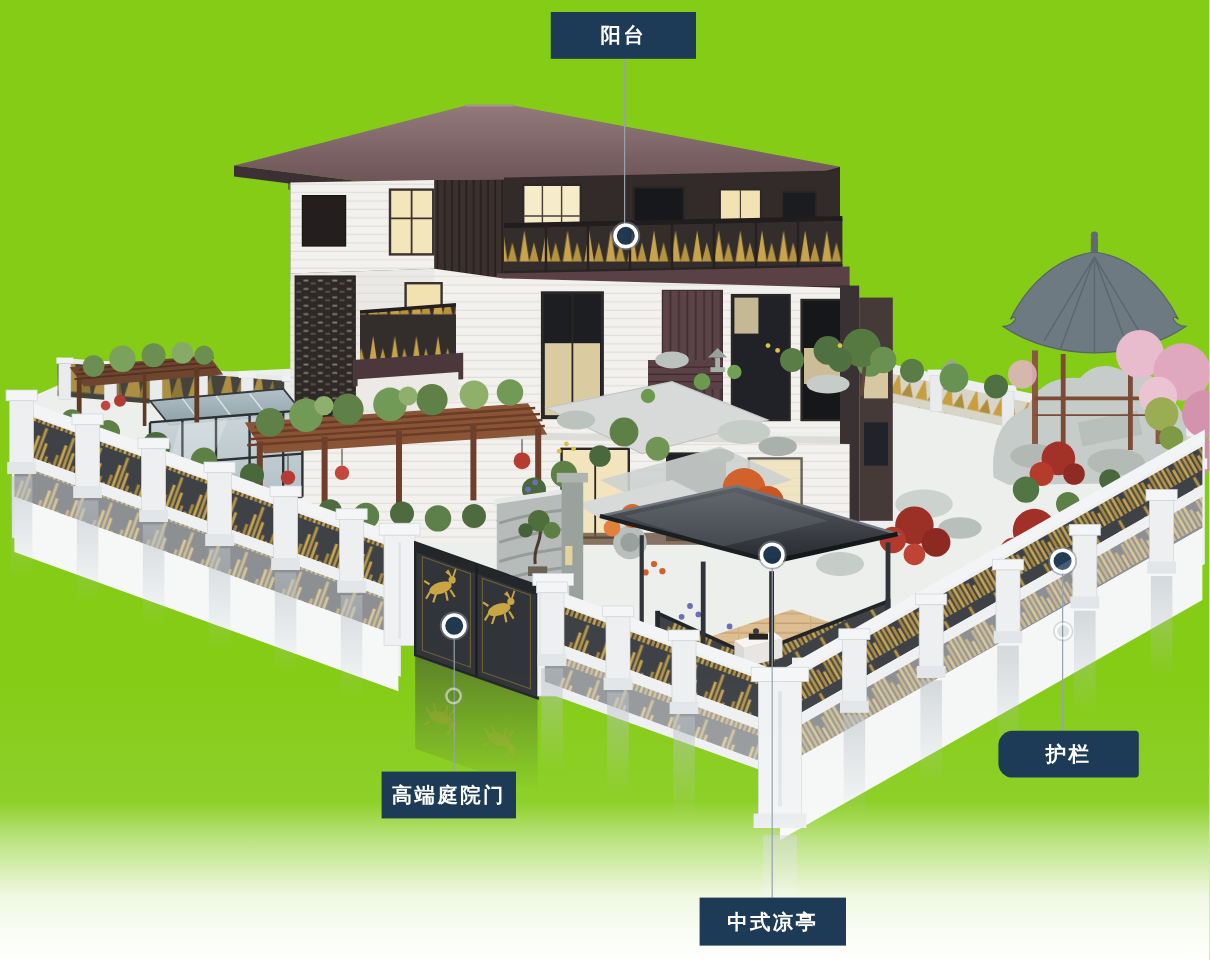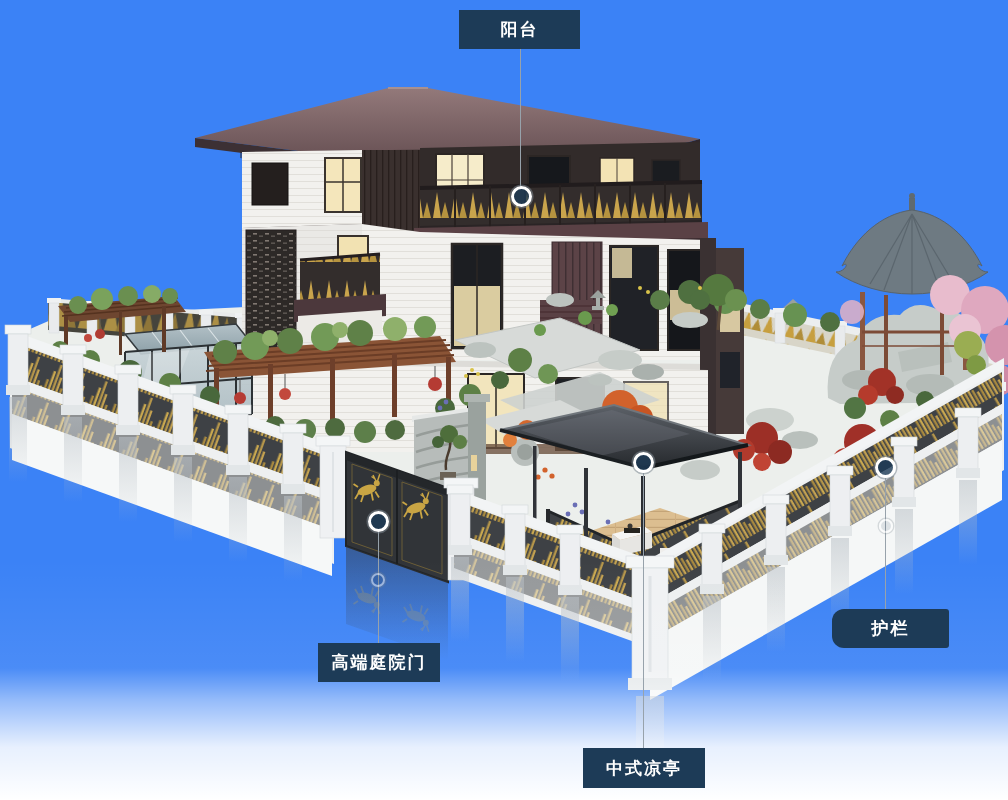--- a/index.html
+++ b/index.html
@@ -1,16 +1,16 @@
 <!DOCTYPE html>
 <html><head>
 <meta charset="utf-8">
 <style>
   html,body{margin:0;padding:0;background:#ffffff;}
-  .canvas{position:relative;width:1008px;height:800px;overflow:hidden;background:#3b82f6;
+  .canvas{position:relative;width:1008px;height:800px;overflow:hidden;background:#84cc16;
           font-family:"Liberation Sans","DejaVu Sans",sans-serif;}
   .scene{position:absolute;left:0;top:0;}
   .ann-layer{position:absolute;left:0;top:0;width:100%;height:100%;}
   .leader{position:absolute;width:1px;background:#97a2ab;}
   .marker{position:absolute;width:15px;height:15px;border-radius:50%;
           background:rgba(29,59,87,.8);border:3px solid #ffffff;
           box-shadow:0 0 0 1.5px rgba(125,136,146,.55);}
   .marker.faint{width:10px;height:10px;border-width:2.5px;opacity:.5;
           background:rgba(29,59,87,.22);}
   .label{position:absolute;background:#1d3b57;color:#ffffff;
@@ -556,21 +556,21 @@
     <div class="marker" style="left:511px;top:186px;"></div>
     <div class="label" style="left:459px;top:10px;width:121px;height:39px;">
       <span>阳台</span>
     </div>
   </div>
 
   <div>
     <div class="leader" style="left:378px;top:532px;height:111px;"></div>
     <div class="marker faint" style="left:371px;top:573px;"></div>
     <div class="marker" style="left:368px;top:511px;"></div>
-    <div class="label ghost-right" style="left:318px;top:643px;width:122px;height:39px;">
+    <div class="label ghost-right" style="left:318px;top:643px;width:112px;height:39px;">
       <span>高端庭院门</span>
     </div>
   </div>
 
   <div>
     <div class="leader" style="left:643px;top:473px;height:275px;"></div>
     <div class="marker" style="left:633px;top:452px;"></div>
     <div class="label" style="left:583px;top:748px;width:122px;height:40px;align-items:center;">
       <span>中式凉亭</span>
     </div>

